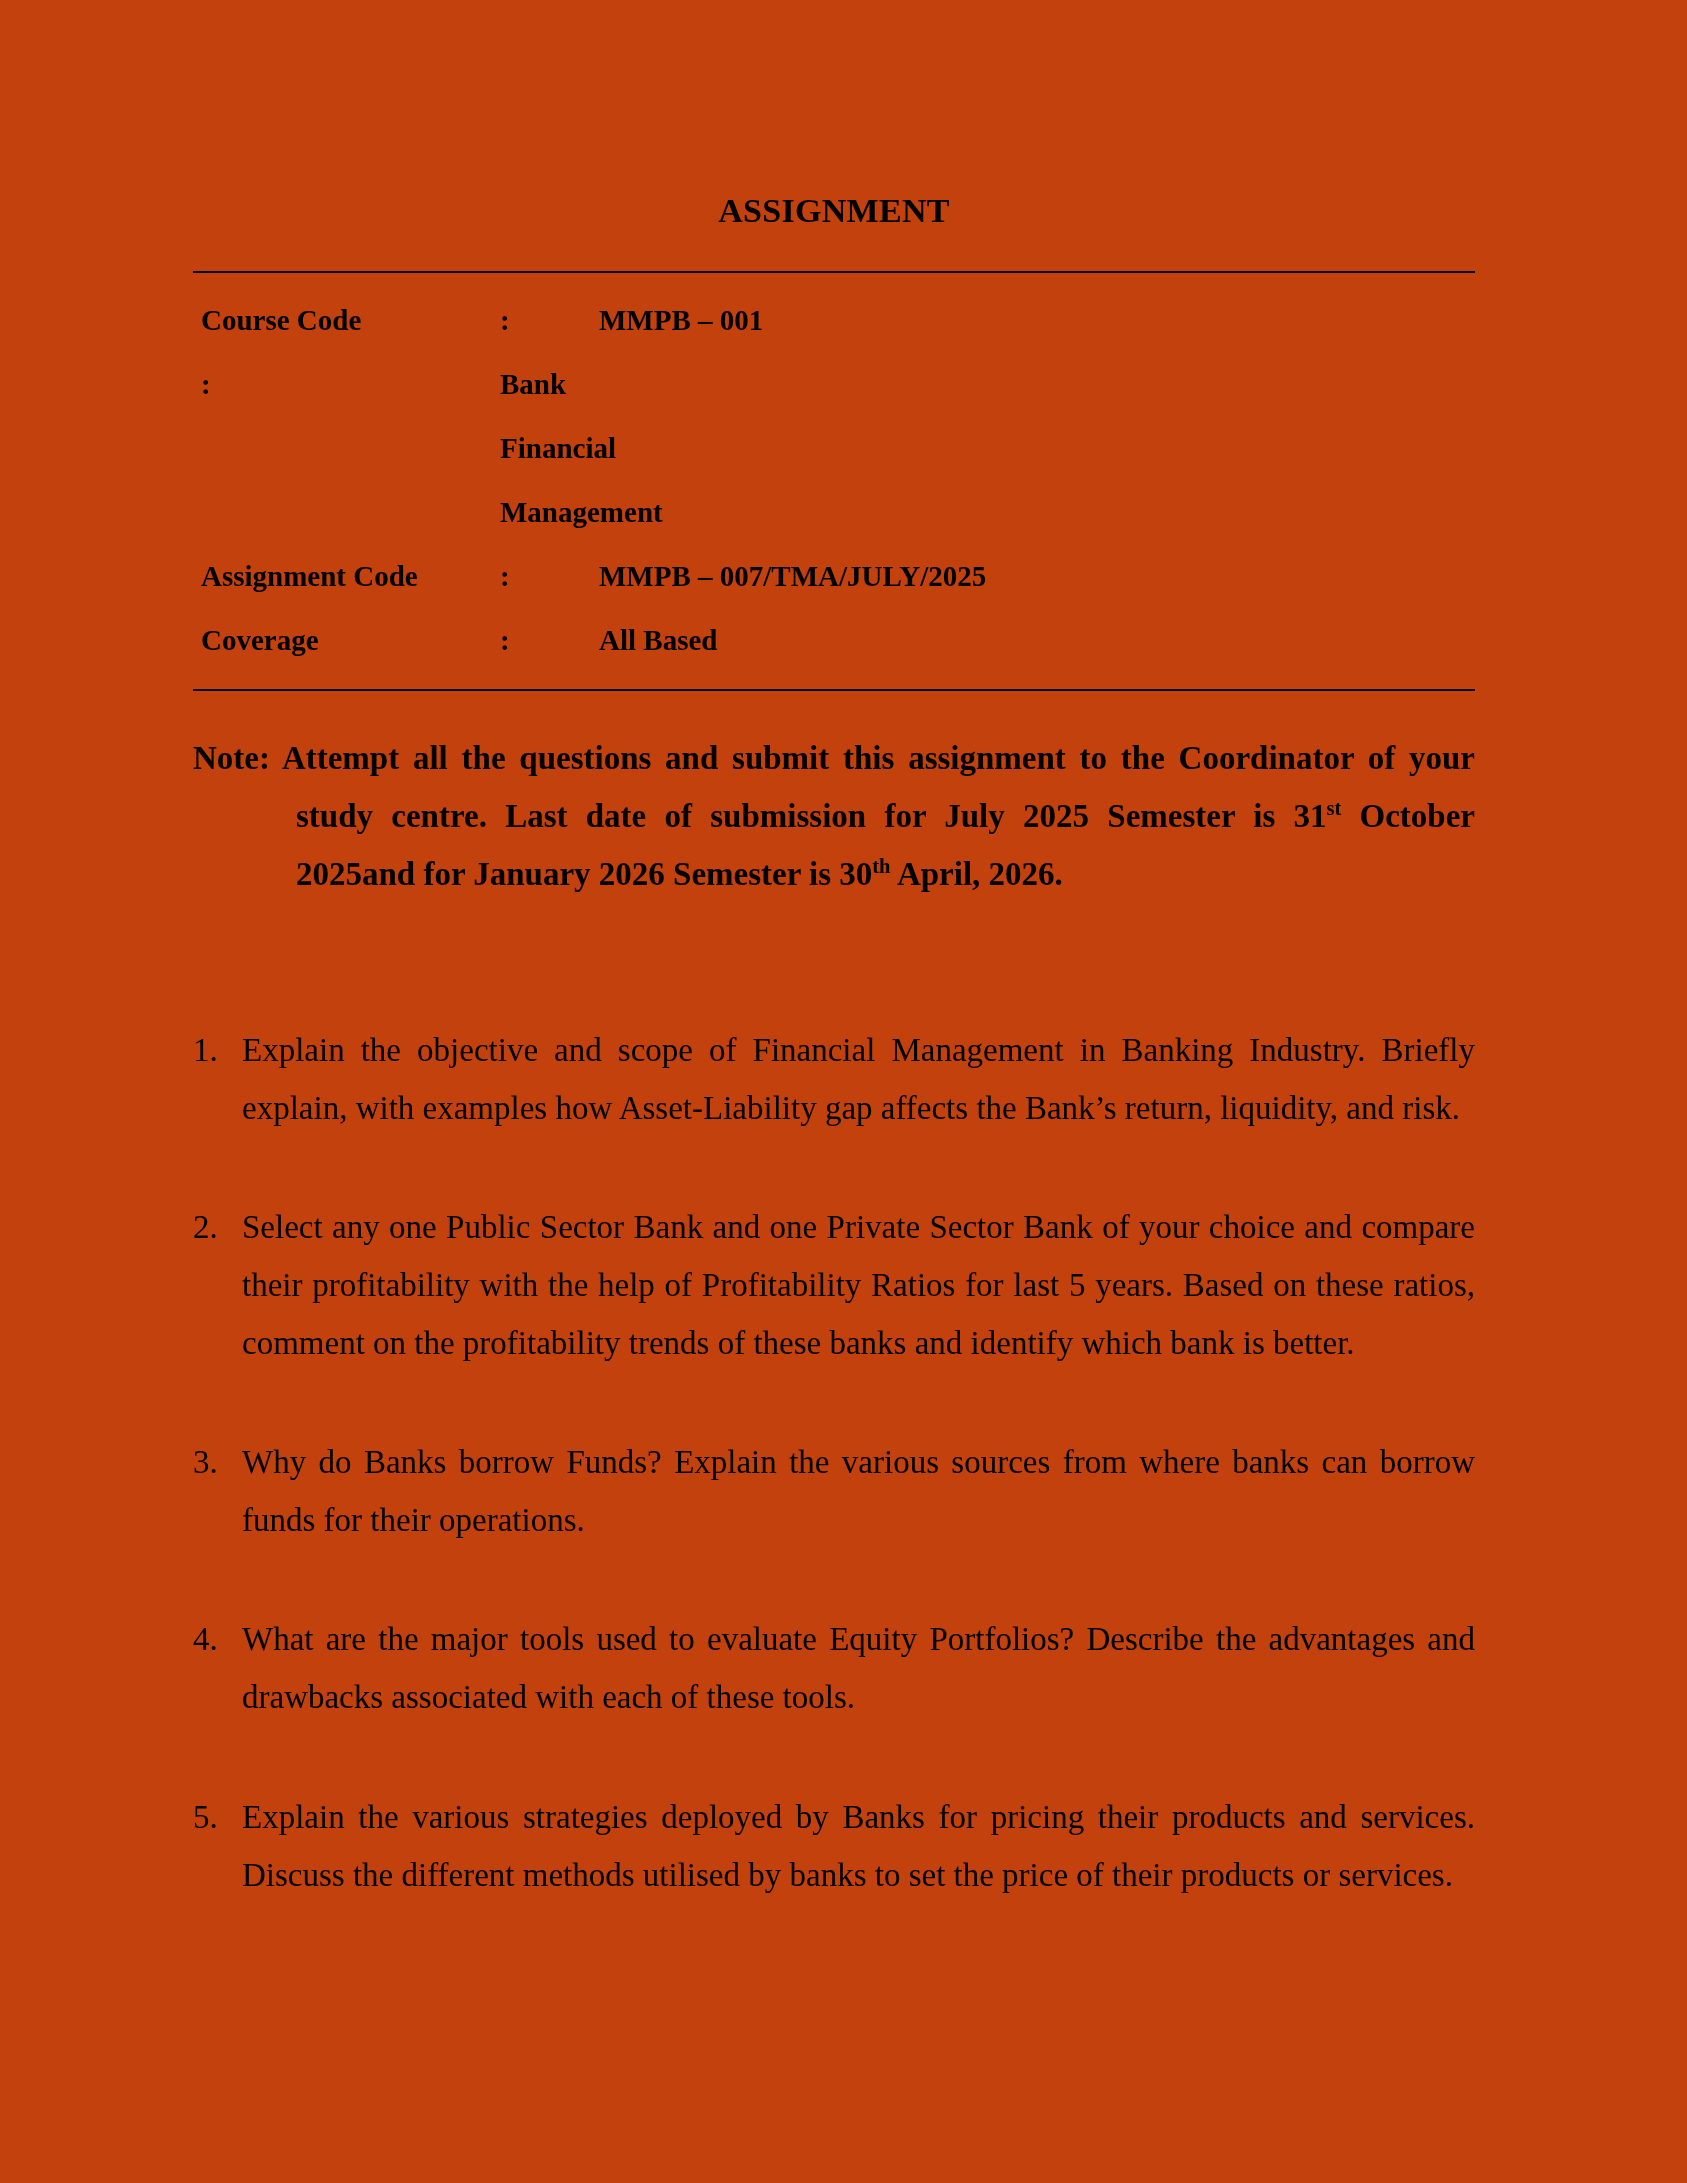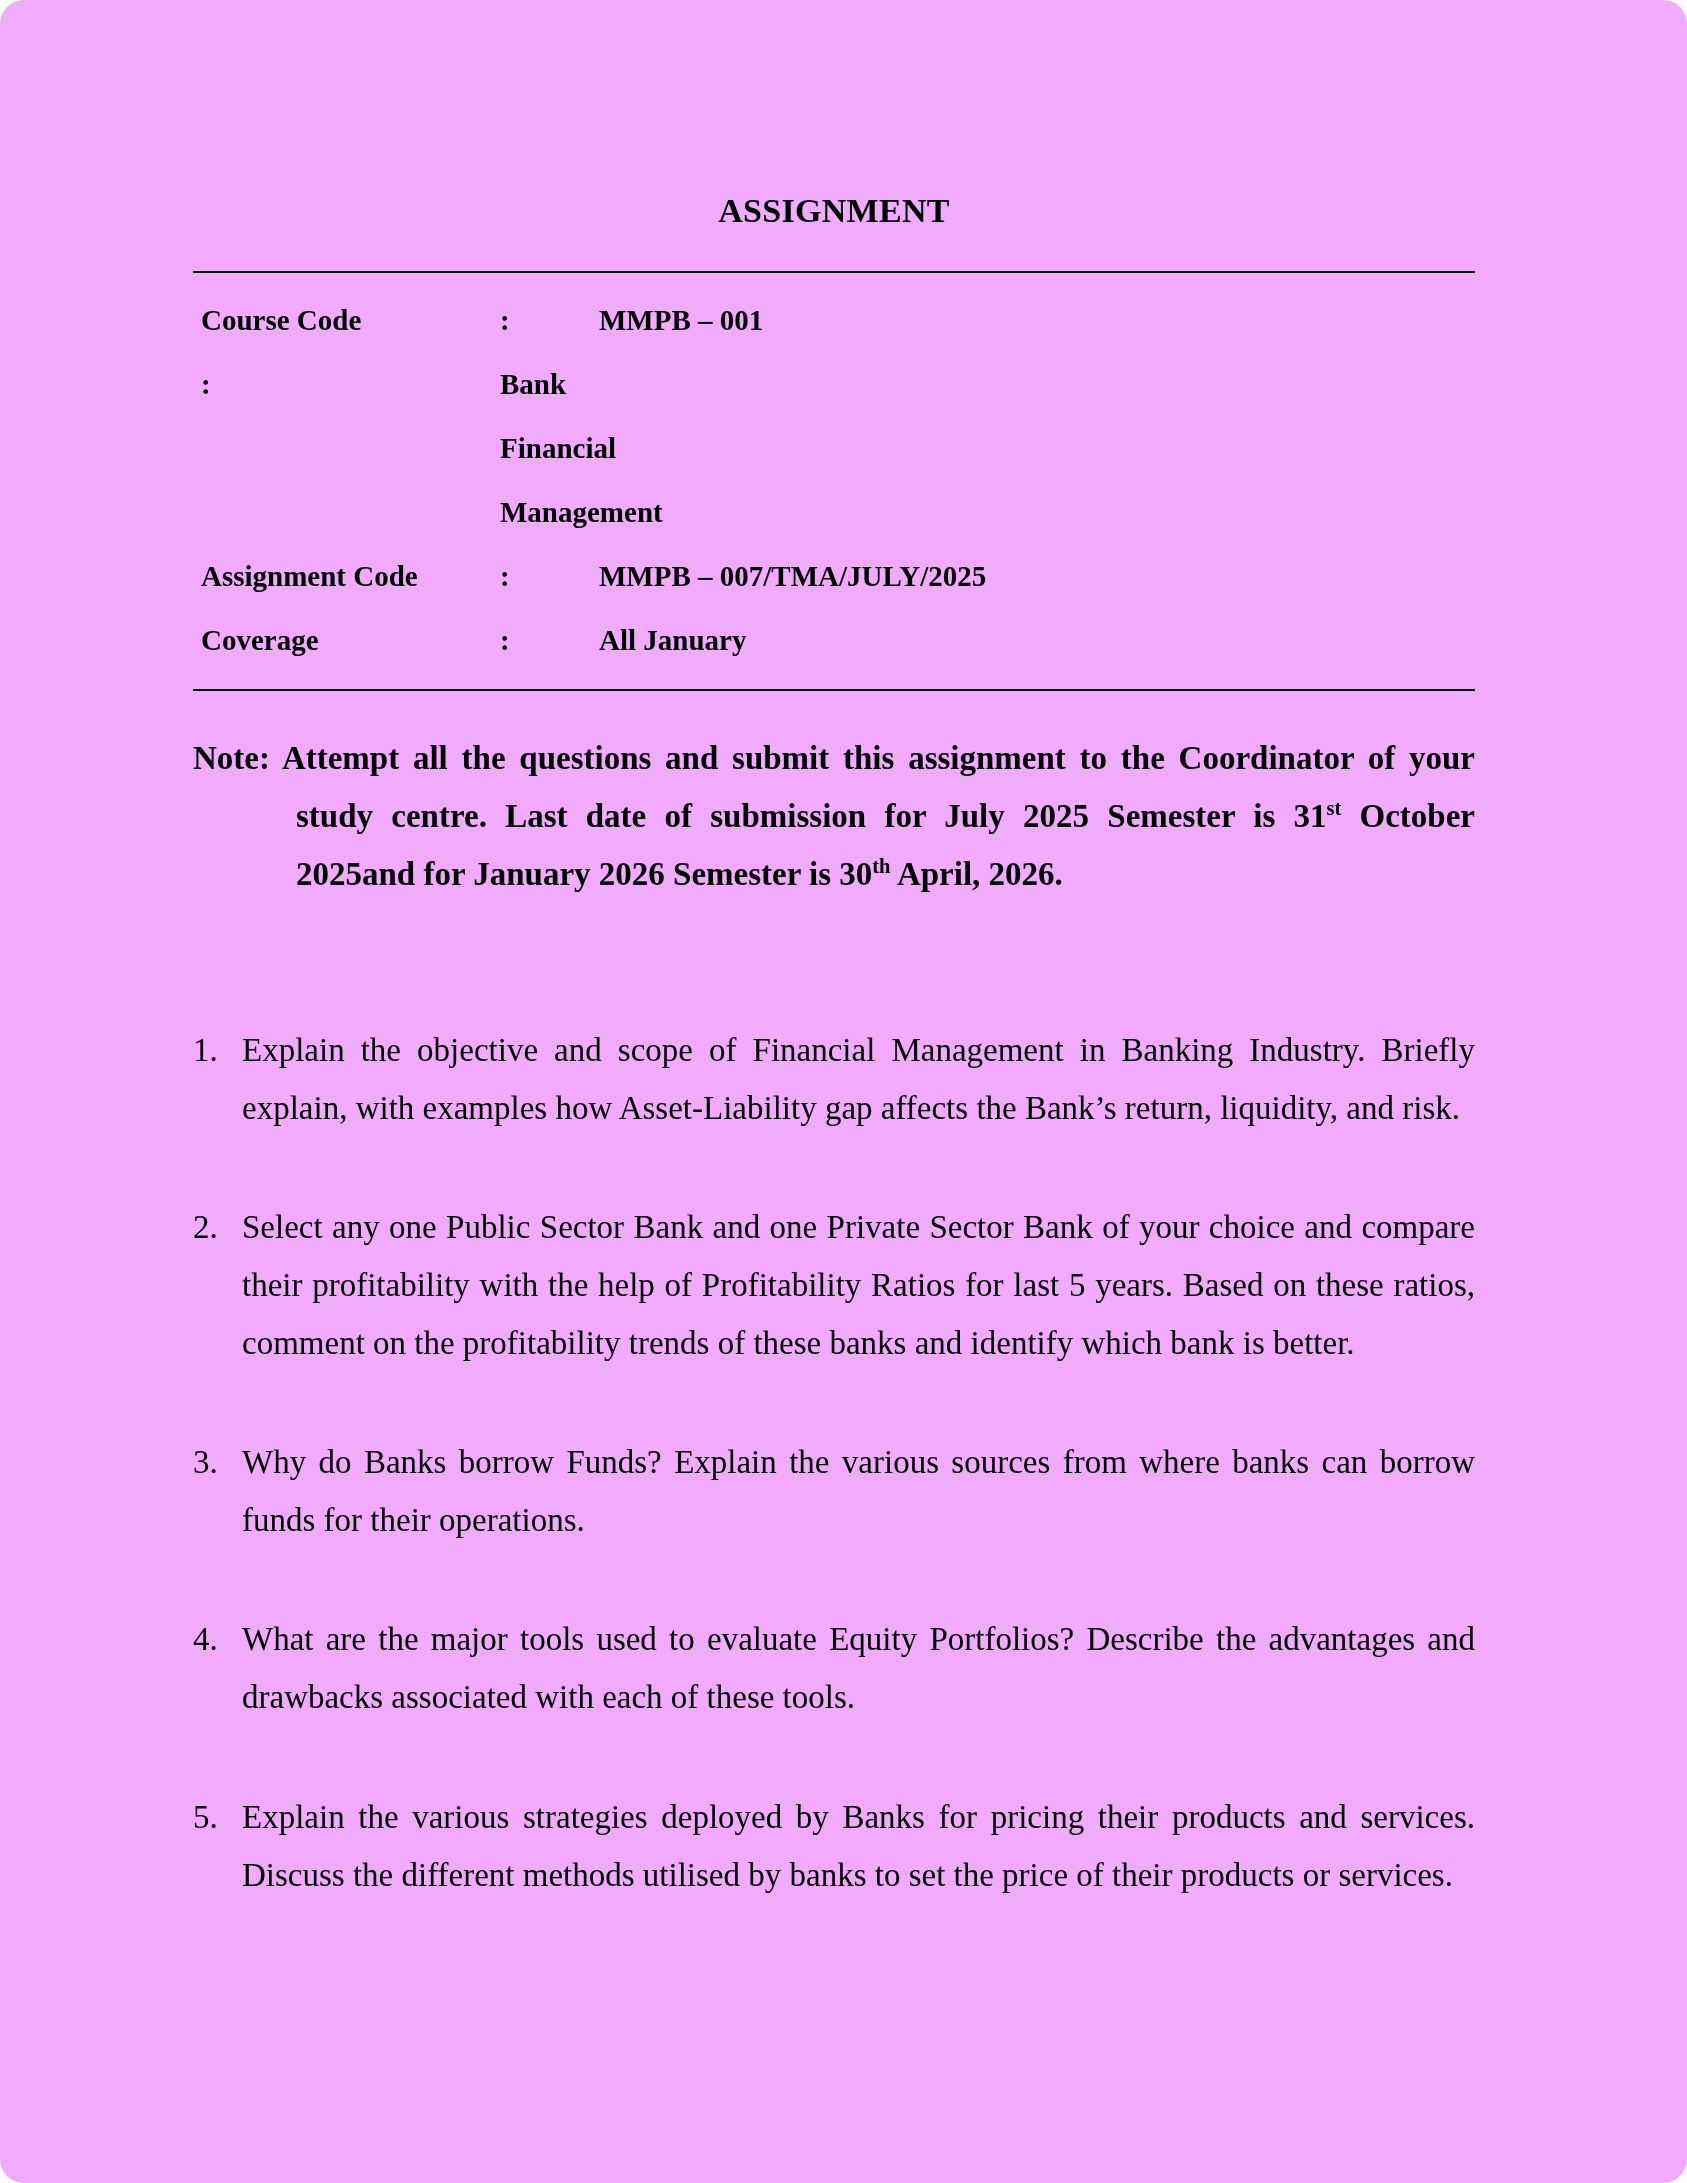--- a/index.html
+++ b/index.html
@@ -5,25 +5,24 @@
   html, body {
     margin: 0;
     padding: 0;
     background: #ffffff;
   }
   .page {
     position: relative;
     width: 1687px;
     height: 2183px;
     box-sizing: border-box;
-    background: #f0abfc;
+    background: #c2410c;
     color: #000000;
     font-family: "Liberation Serif", "DejaVu Serif", serif;
     padding: 192px 212px 0 193px;
-    border-radius: 24px;
   }
   .title {
     text-align: center;
     font-weight: bold;
     font-size: 34px;
     margin: 0 0 41px 0;
     letter-spacing: 0.3px;
   }
   .info-table {
     border-top: 2.6px solid #000;
@@ -86,21 +85,21 @@
       <span>Bank Financial Management</span>
     </div>
     <div class="info-row">
       <span>Assignment Code</span>
       <span>:</span>
       <span>MMPB – 007/TMA/JULY/2025</span>
     </div>
     <div class="info-row">
       <span>Coverage</span>
       <span>:</span>
-      <span>All January</span>
+      <span>All Based</span>
     </div>
   </div>
 
   <p class="note"><span>Note: Attempt all the questions and submit this assignment to the Coordinator of your study centre. Last date of submission for July 2025 Semester is 31</span><sup>st</sup><span> October 2025and for January 2026 Semester is 30</span><sup>th</sup><span> April, 2026.</span></p>
 
   <div class="questions">
 
     <div class="question">
       <span class="q-num">1.</span>
       <span class="q-text">Explain the objective and scope of Financial Management in Banking Industry. Briefly explain, with examples how Asset-Liability gap affects the Bank’s return, liquidity, and risk.</span>

